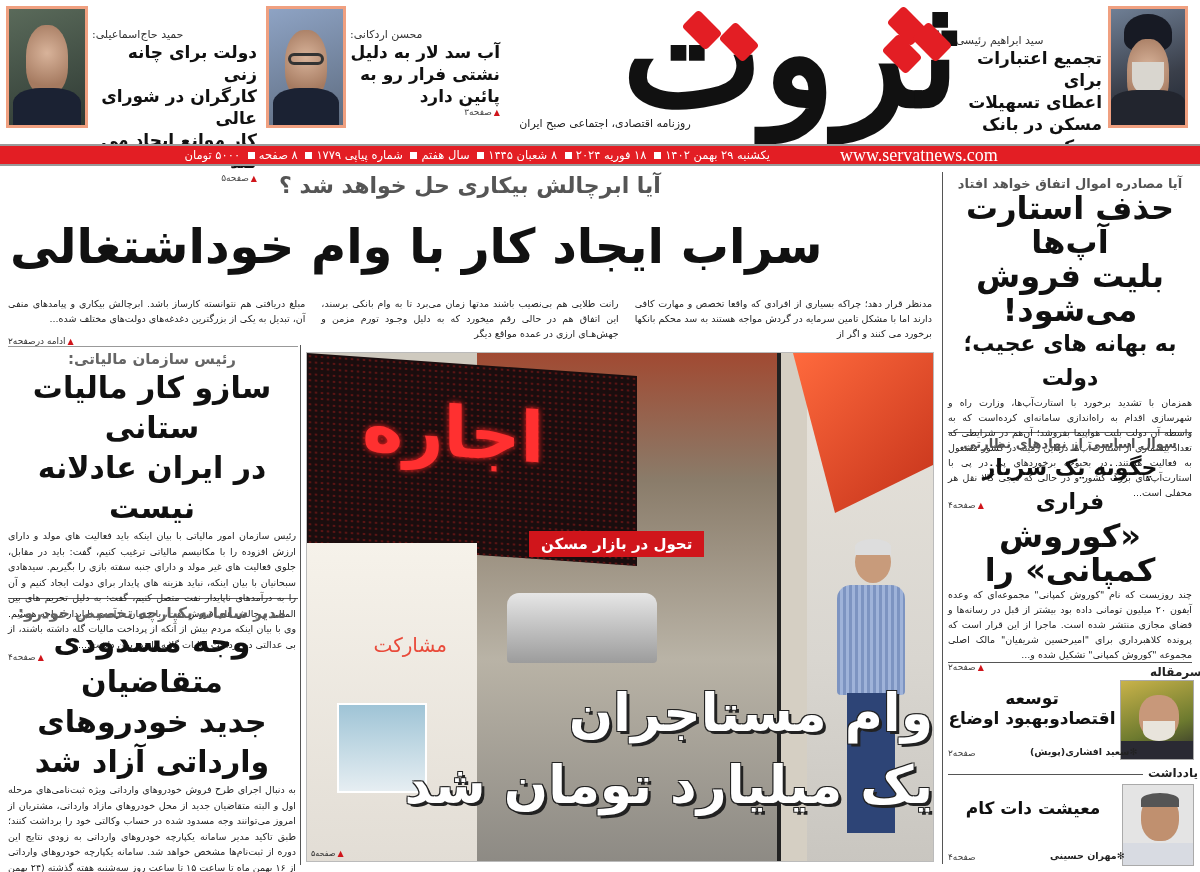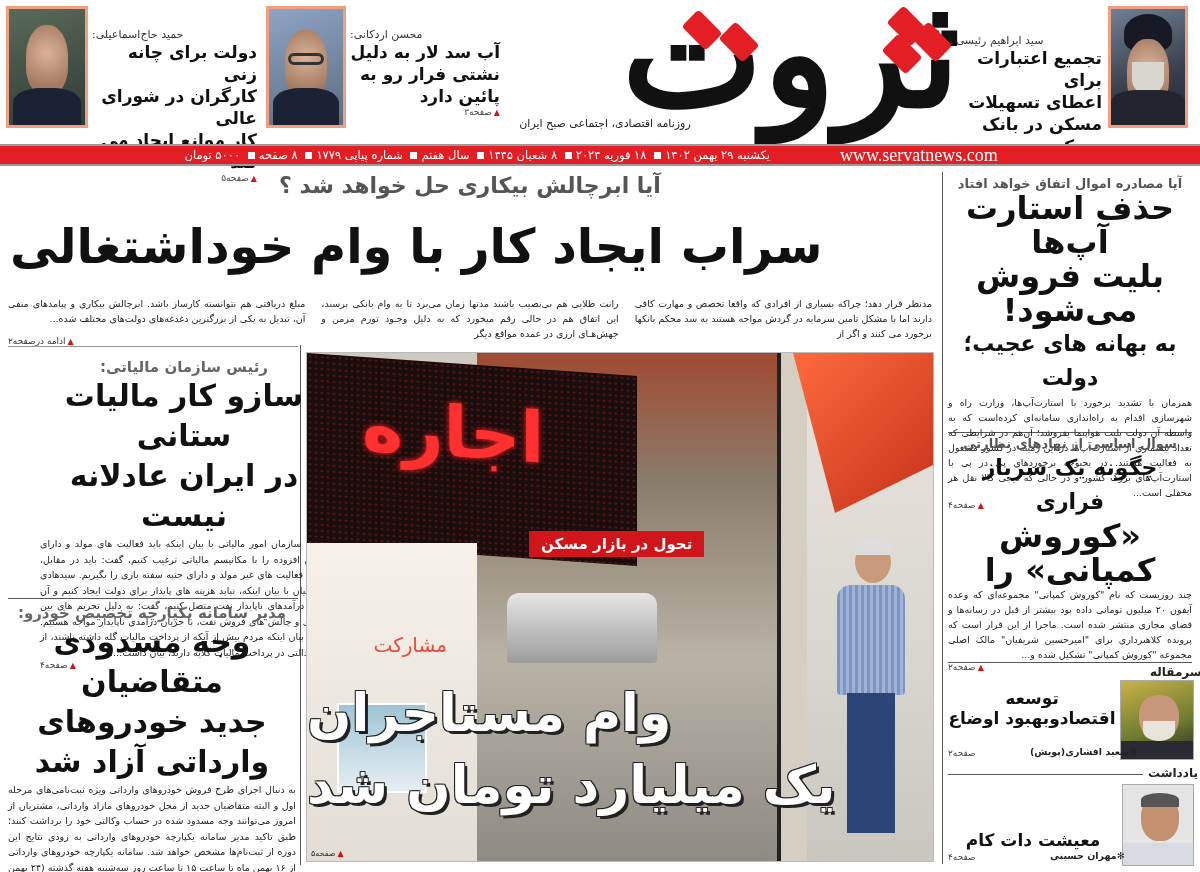--- a/index.html
+++ b/index.html
@@ -60,21 +60,21 @@
   .ph-window { position: absolute; left: 0; top: 190px; width: 170px; height: 320px; background: linear-gradient(180deg,#f6f2ea,#e2ddd5); }
   .ph-poster-red { position: absolute; left: 20px; top: 90px; width: 120px; height: 40px; font-size: 20px; font-weight: normal; color: #e94a3a; }
   .ph-building { position: absolute; left: 30px; top: 160px; width: 90px; height: 90px; background: linear-gradient(180deg,#9fc4d6,#e6eef2); border: 2px solid #fff; }
   .ph-car { position: absolute; left: 200px; top: 240px; width: 150px; height: 70px; background: linear-gradient(180deg,#e6e6e6,#9c9c9c); border-radius: 12px 12px 4px 4px; }
   .ph-man-head { position: absolute; left: 548px; top: 188px; width: 36px; height: 42px; border-radius: 50%; background: #c89b7b; }
   .ph-man-hair { position: absolute; left: 548px; top: 186px; width: 36px; height: 16px; border-radius: 50% 50% 0 0; background: #ddd; }
   .ph-man-shirt { position: absolute; left: 530px; top: 232px; width: 68px; height: 110px; background: repeating-linear-gradient(90deg,#7d94c1 0 3px,#9fb3d9 3px 6px); border-radius: 14px 14px 4px 4px; }
   .ph-man-pants { position: absolute; left: 540px; top: 340px; width: 48px; height: 140px; background: #2d4476; }
 
   .photo-badge { position: absolute; left: 222px; top: 178px; background: #d0151b; color: #fff; font-weight: bold; font-size: 15px; padding: 4px 12px; }
-  .photo-title { position: absolute; left: 0; width: 100%; text-align: left; font-weight: 900; font-size: 52px; line-height: 64px; color: #fff; text-shadow: 3px 3px 0 #222, -1px -1px 0 #222, 1px -1px 0 #222, -1px 1px 0 #222; }
+  .photo-title { position: absolute; left: 0; width: 100%; text-align: right; font-weight: 900; font-size: 52px; line-height: 64px; color: #fff; text-shadow: 3px 3px 0 #222, -1px -1px 0 #222, 1px -1px 0 #222, -1px 1px 0 #222; }
   .photo-ref { position: absolute; left: 4px; bottom: 3px; font-size: 8px; color: #333; }
 
   
   .r-kicker { font-size: 13px; color: #555; text-align: center; font-weight: bold; }
   .r-title { font-weight: 900; font-size: 32px; line-height: 34px; color: #111; text-align: center; }
   .r-body { font-size: 9.5px; line-height: 15px; color: #222; text-align: justify; }
   .section-label { font-size: 12px; font-weight: bold; color: #222; }
   .op-title { font-weight: 900; font-size: 17px; color: #111; text-align: center; }
   .author { font-size: 9.5px; font-weight: bold; color: #222; }
   .op-photo { position: absolute; border: 1px solid #aaa; overflow: hidden; }
@@ -153,21 +153,21 @@
 
 <div class="main-kicker">آیا ابرچالش بیکاری حل خواهد شد ؟</div>
 <div class="main-title">سراب ایجاد کار با وام خوداشتغالی</div>
 <div class="body-cols">
   <div class="body-col">مدنظر قرار دهد؛ چراکه بسیاری از افرادی که واقعا تخصص و مهارت کافی دارند اما با مشکل تامین سرمایه در گردش مواجه هستند به سد محکم بانکها برخورد می کنند و اگر از</div>
   <div class="body-col">رانت طلایی هم بی‌نصیب باشند مدتها زمان می‌برد تا به وام بانکی برسند، این اتفاق هم در حالی رقم میخورد که به دلیل وجـود تورم مزمن و جهش‌هـای ارزی در عمده مواقع دیگر</div>
   <div class="body-col">مبلغ دریافتی هم نتوانسته کارساز باشد. ابرچالش بیکاری و پیامدهای منفی آن، تبدیل به یکی از بزرگترین دغدغه‌های دولت‌های مختلف شده...</div>
 </div>
 <div class="more-ref page-ref"><span class="tri">▲</span><span>ادامه درصفحه۲</span></div>
 
-<div class="abs" style="left:8px; top:358px; width:288px;margin-left:32px;">
+<div class="abs" style="left:8px; top:350px; width:288px;">
   <div class="side-kicker">رئیس سازمان مالیاتی:</div>
   <div class="side-title">سازو کار مالیات ستانی</div>
   <div class="side-title">در ایران عادلانه نیست</div>
   <div class="side-body">رئیس سازمان امور مالیاتی با بیان اینکه باید فعالیت های مولد و دارای ارزش افزوده را با مکانیسم مالیاتی ترغیب کنیم، گفت: باید در مقابل، جلوی فعالیت های غیر مولد و دارای جنبه سفته بازی را بگیریم. سیدهادی سبحانیان با بیان اینکه، نباید هزینه های پایدار برای دولت ایجاد کنیم و آن را به درآمدهای ناپایدار نفت متصل کنیم، گفت: به دلیل تحریم های بین المللی و چالش های فروش نفت، با جریان درآمدی ناپایدار مواجه هستیم. وی با بیان اینکه مردم بیش از آنکه از پرداخت مالیات گله داشته باشند، از بی عدالتی در پرداخت مالیات گلایه دارند، بیان داشت:...</div>
   <div class="page-ref" style="text-align:left;"><span class="tri">▲</span><span>صفحه۴</span></div>
 </div>
 
 <div class="abs" style="left:8px; top:604px; width:288px;">
   <div class="side-kicker">مدیر سامانه یکپارچه تخصیص خودرو:</div>
   <div class="side-title">وجه مسدودی متقاضیان</div>
@@ -229,15 +229,15 @@
 <div class="abs page-ref" style="left:948px; top:748px;">صفحه۲</div>
 
 <div class="hline" style="left:948px; top:774px; width:195px;"></div>
 <div class="abs section-label" style="left:1148px; top:766px;">یادداشت</div>
 
 <div class="op-photo" style="left:1122px; top:784px; width:72px; height:82px; background:#e4e4e4;">
   <div style="position:absolute; left:18px; top:10px; width:38px; height:46px; border-radius:45%; background:#c0906f;"></div>
   <div style="position:absolute; left:18px; top:8px; width:38px; height:14px; border-radius:50% 50% 0 0; background:#555;"></div>
   <div style="position:absolute; left:0; bottom:0; width:72px; height:22px; background:#d8dbe2;"></div>
 </div>
-<div class="abs op-title" style="left:948px; top:798px; width:170px;margin-top:32px;">معیشت دات کام</div>
+<div class="abs op-title" style="left:948px; top:798px; width:170px;">معیشت دات کام</div>
 <div class="abs author" style="left:1050px; top:850px;"><span>✻</span><span>مهران حسینی</span></div>
 <div class="abs page-ref" style="left:948px; top:852px;">صفحه۴</div>
 
 </body></html>

